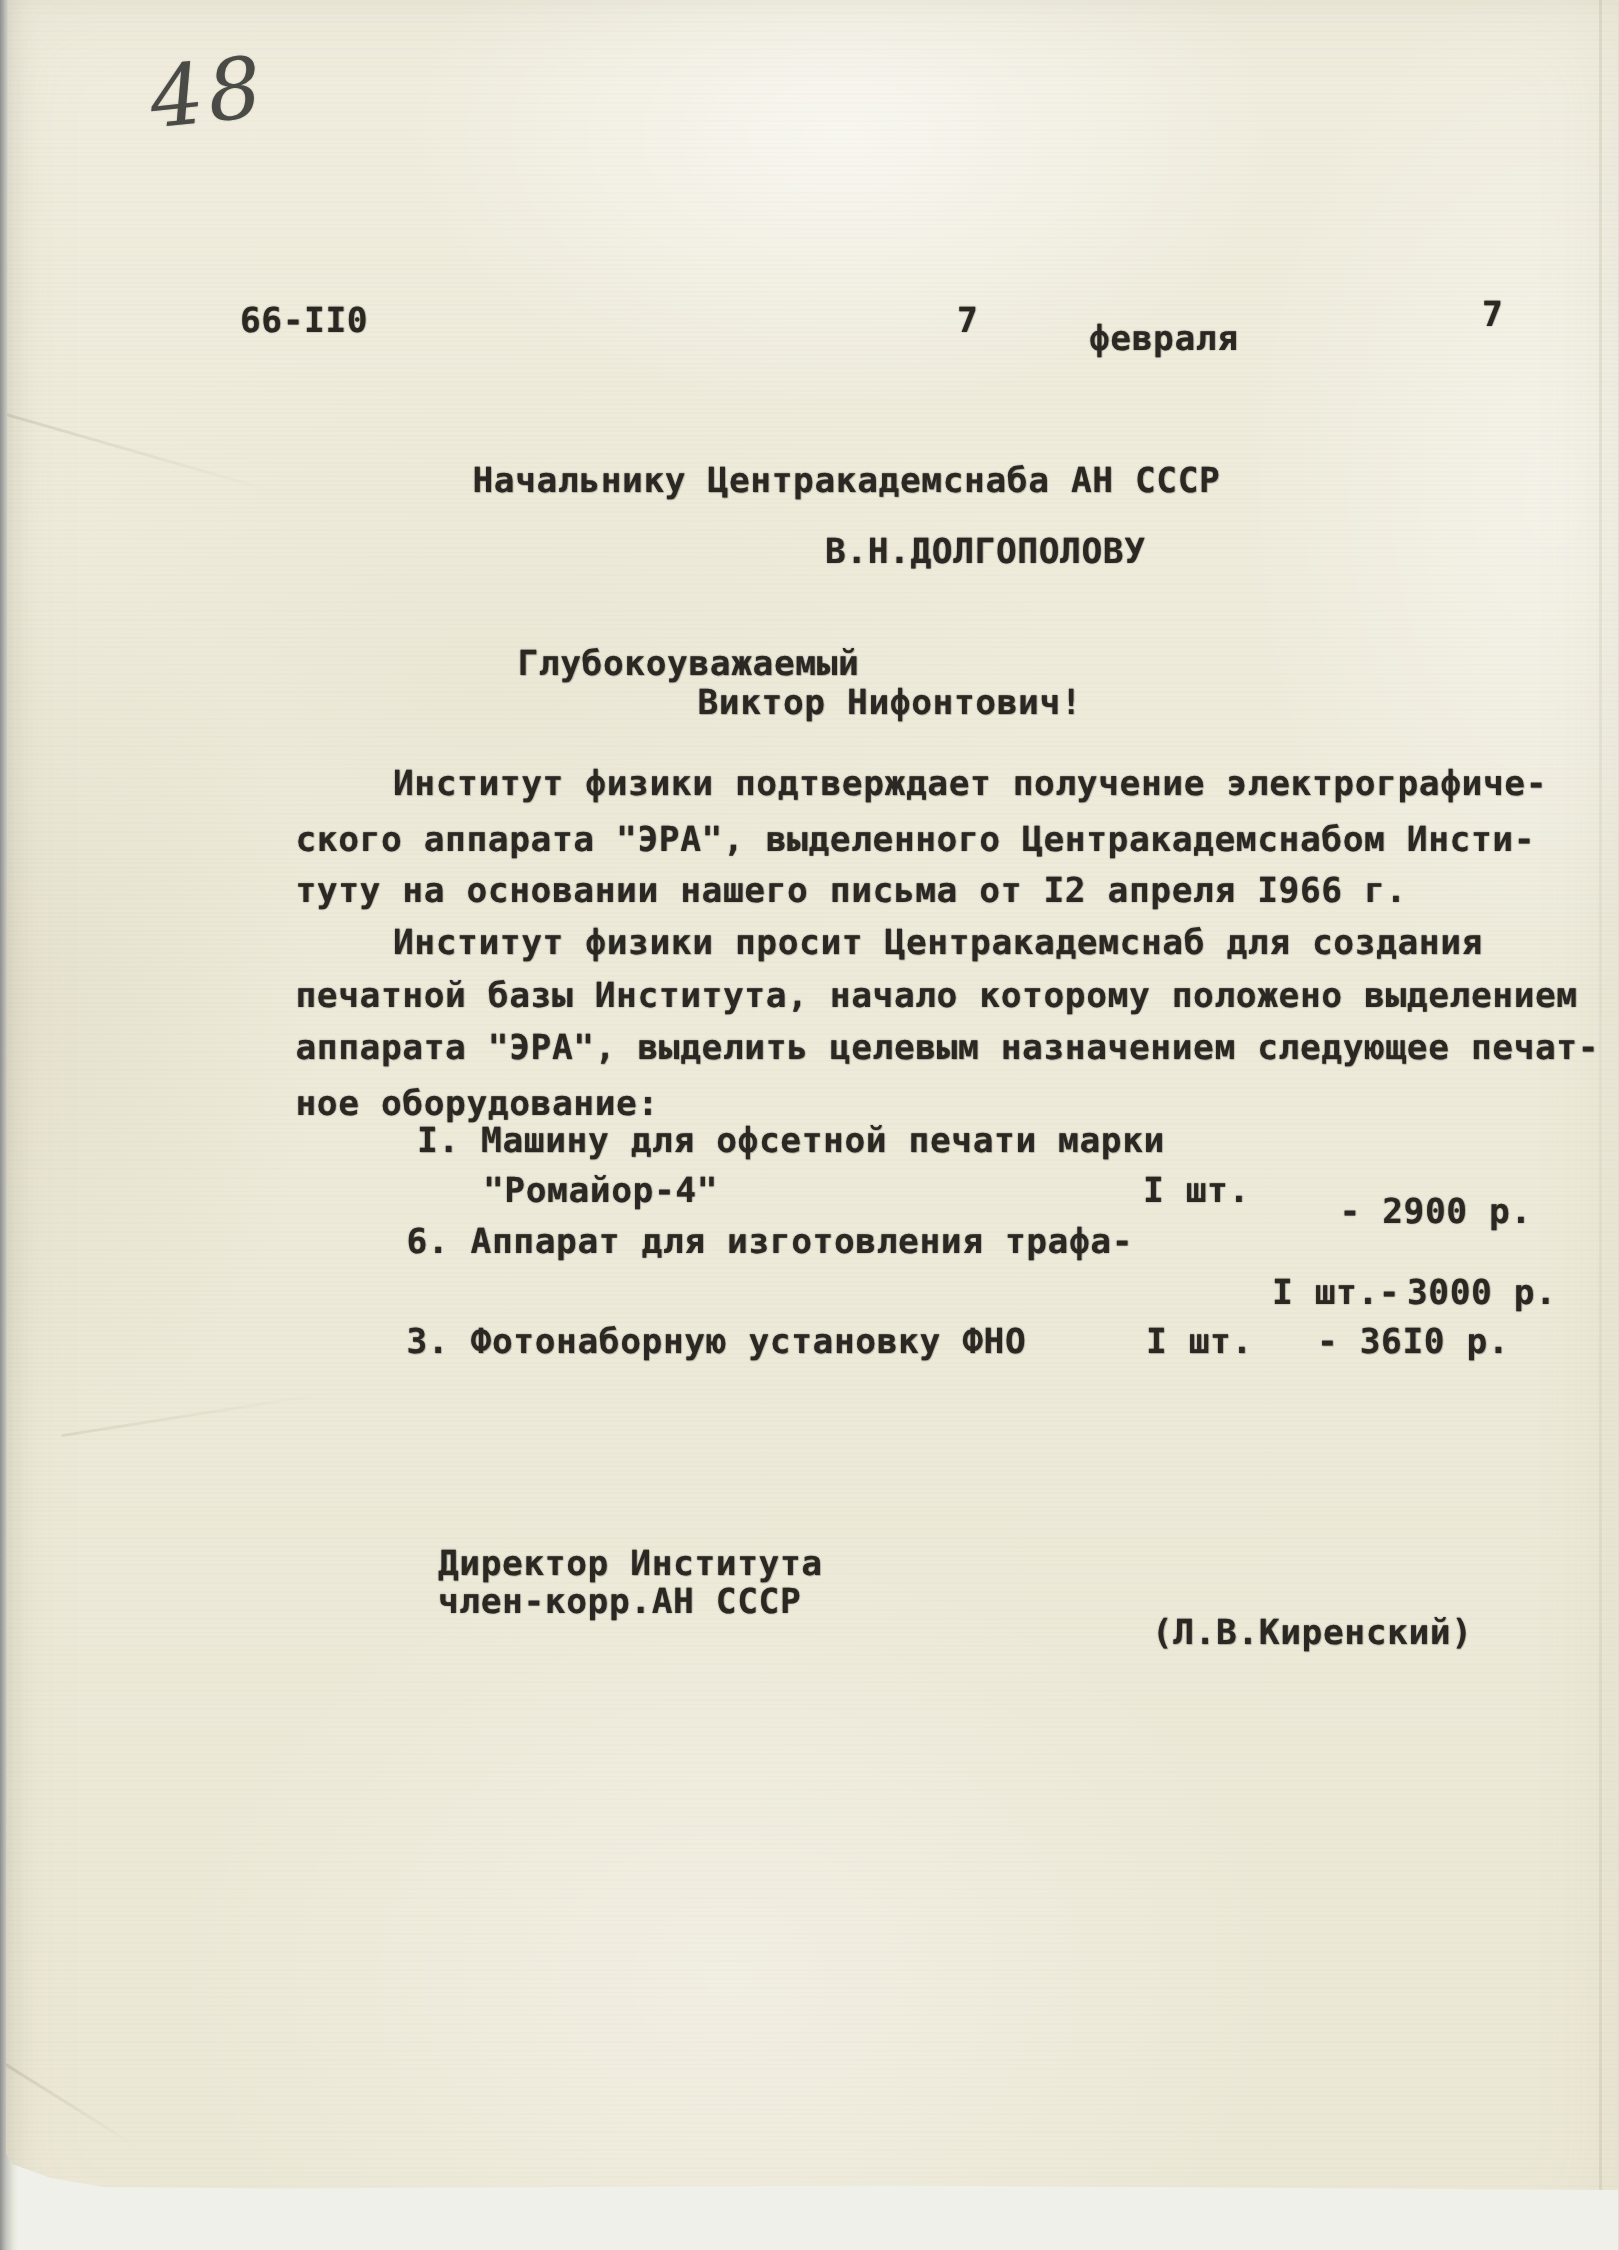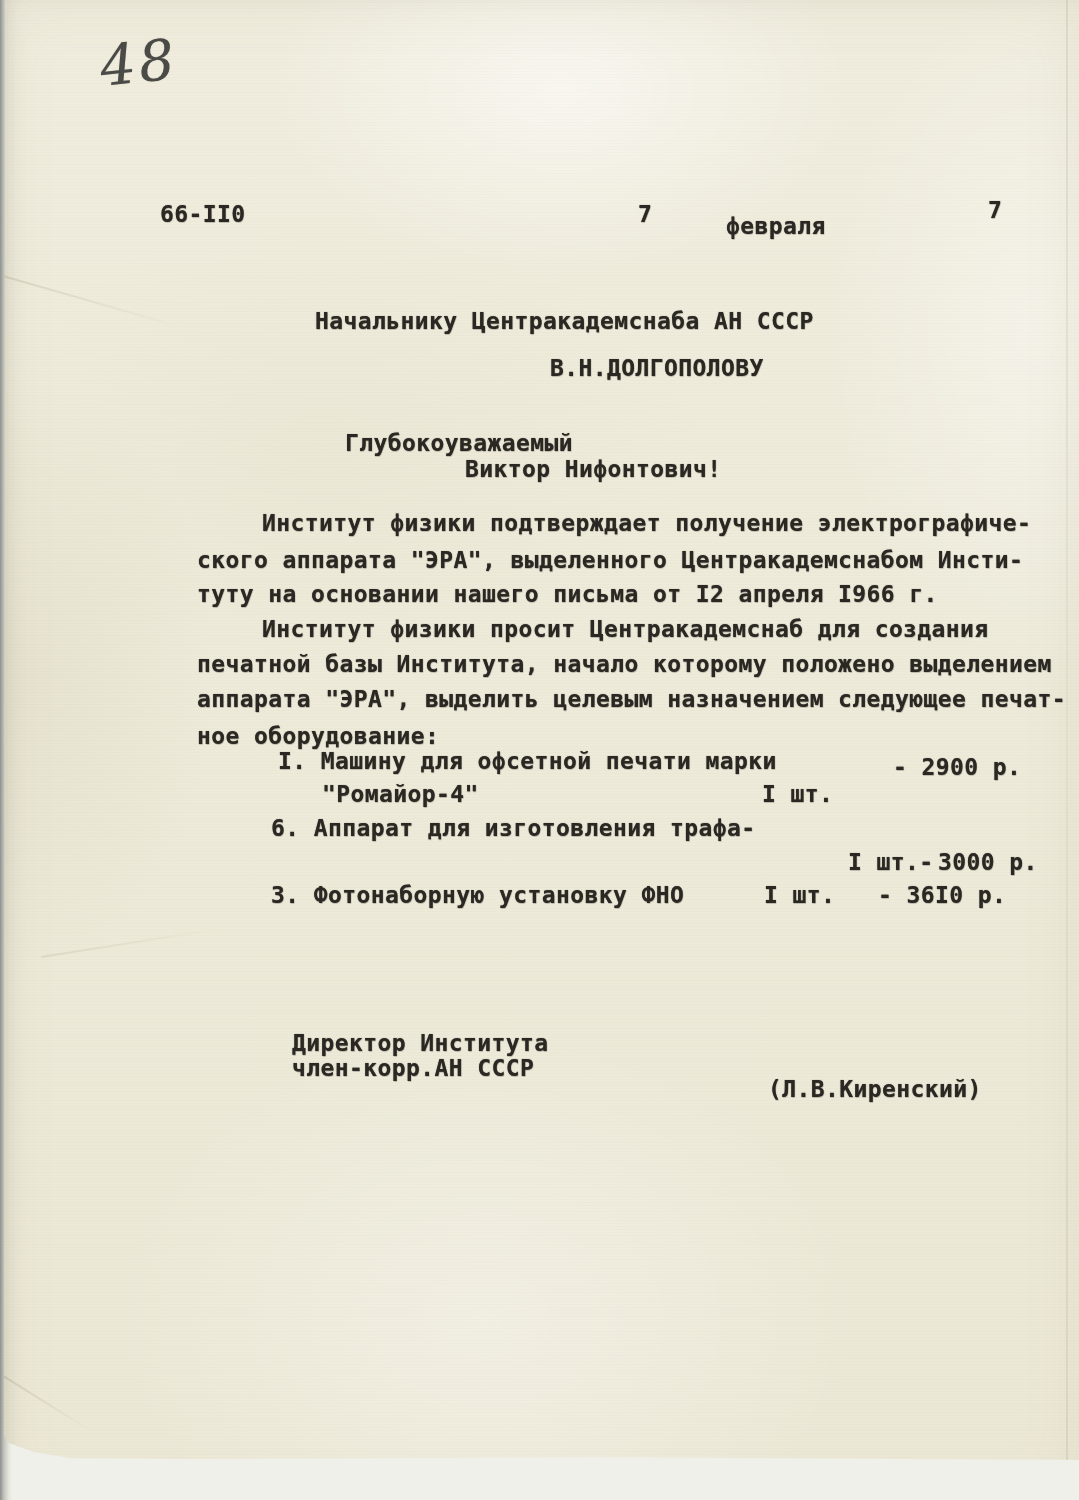--- a/index.html
+++ b/index.html
@@ -99,21 +99,21 @@
       <div class="tw" style="left:197px;top:581px;">туту на основании нашего письма от I2 апреля I966 г.</div>
 
       <div class="tw" style="left:197px;top:651px;">печатной базы Института, начало которому положено выделением</div>
       <div class="tw" style="left:262px;top:616px;">Институт физики просит Центракадемснаб для создания</div>
       <div class="tw" style="left:197px;top:686px;">аппарата "ЭРА", выделить целевым назначением следующее печат-</div>
       <div class="tw" style="left:197px;top:723px;">ное оборудование:</div>
 
       <div class="tw" style="left:278px;top:748px;">I. Машину для офсетной печати марки</div>
       <div class="tw" style="left:322px;top:781px;">"Ромайор-4"</div>
       <div class="tw" style="left:762px;top:781px;">I шт.</div>
-      <div class="tw" style="left:893px;top:754px;">- 2900 р.</div>
+      <div class="tw" style="left:893px;top:795px;">- 2900 р.</div>
 
       <div class="tw" style="left:271px;top:815px;">6. Аппарат для изготовления трафа-</div>
       <div class="tw" style="left:848px;top:849px;">I шт.-</div>
       <div class="tw" style="left:938px;top:849px;">3000 р.</div>
 
       <div class="tw" style="left:271px;top:882px;">3. Фотонаборную установку ФНО</div>
       <div class="tw" style="left:764px;top:882px;">I шт.</div>
       <div class="tw" style="left:878px;top:882px;">- 36I0 р.</div>
 
       <div class="tw" style="left:292px;top:1030px;">Директор Института</div>

